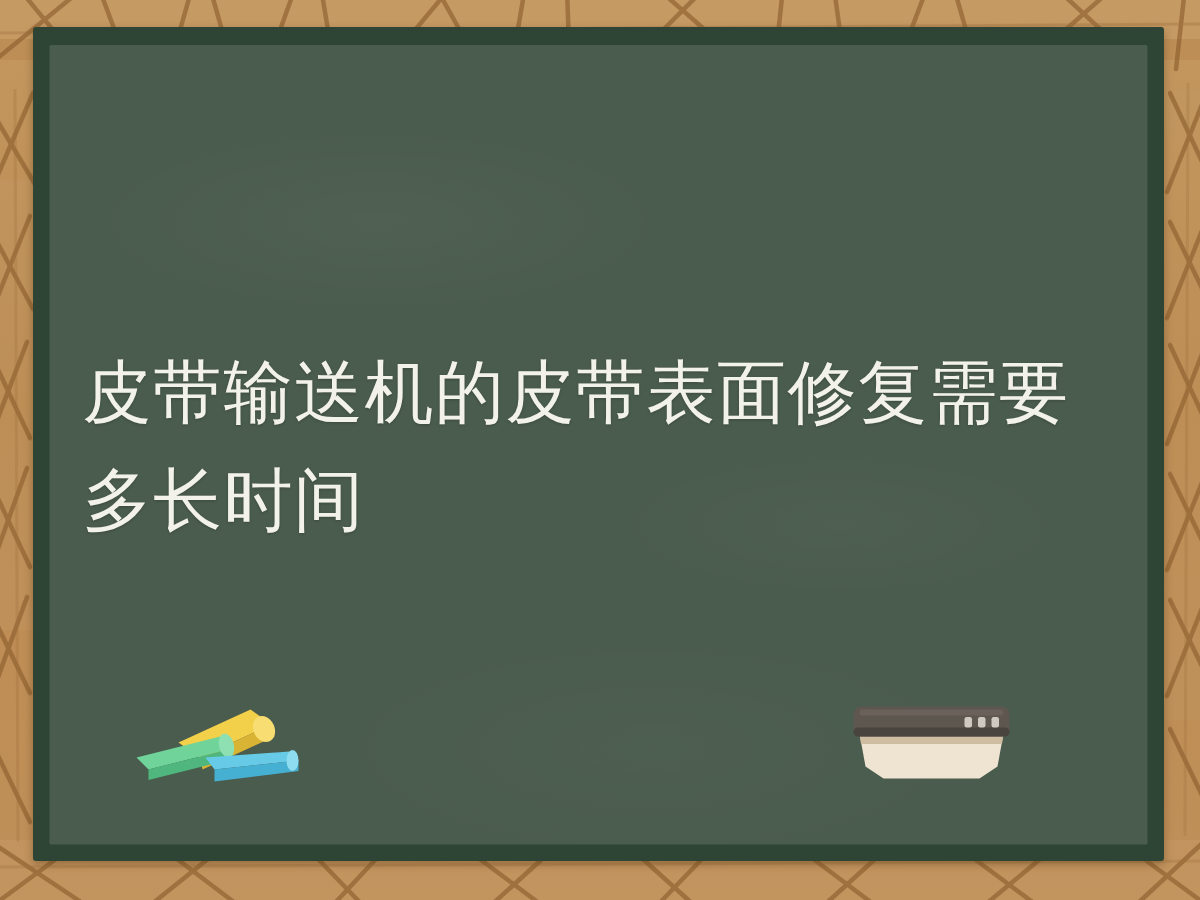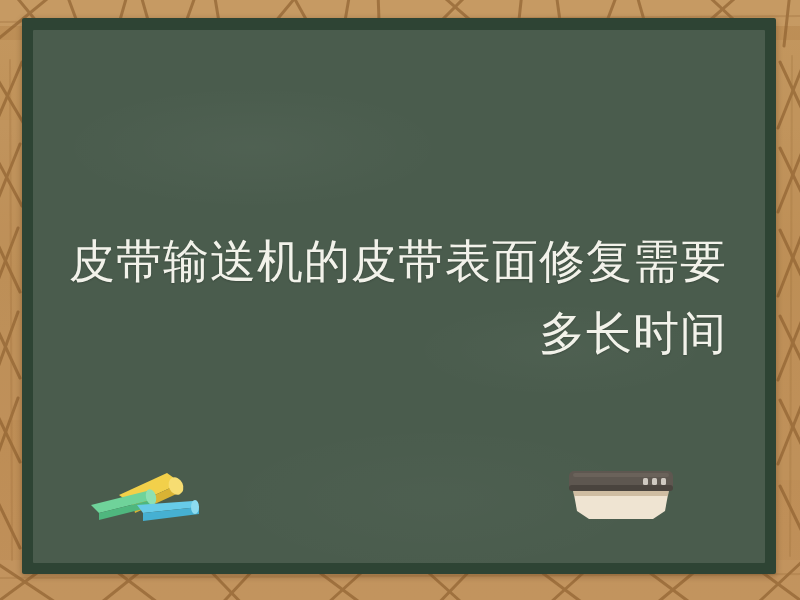--- a/index.html
+++ b/index.html
@@ -63,23 +63,23 @@
       radial-gradient(ellipse 280px 90px at 30% 22%, rgba(255,255,255,0.030), rgba(255,255,255,0) 70%),
       radial-gradient(ellipse 220px 70px at 72% 60%, rgba(255,255,255,0.022), rgba(255,255,255,0) 70%),
       radial-gradient(ellipse 320px 110px at 55% 88%, rgba(255,255,255,0.018), rgba(255,255,255,0) 70%);
     pointer-events: none;
   }
 
   
   .board-text {
     position: absolute;
     left: 0;
-    right: 16px;
+    right: 0;
     top: 196px;
-    text-align: right;
+    text-align: left;
     color: #f2f2ea;
     font-family: "Liberation Serif", "DejaVu Serif", serif;
     font-size: 46px;
     line-height: 72px;
     letter-spacing: 1px;
     padding: 0 22px;
     box-sizing: border-box;
     text-shadow: 0 1px 2px rgba(0,0,0,0.20);
     white-space: normal;
     word-break: break-all;

